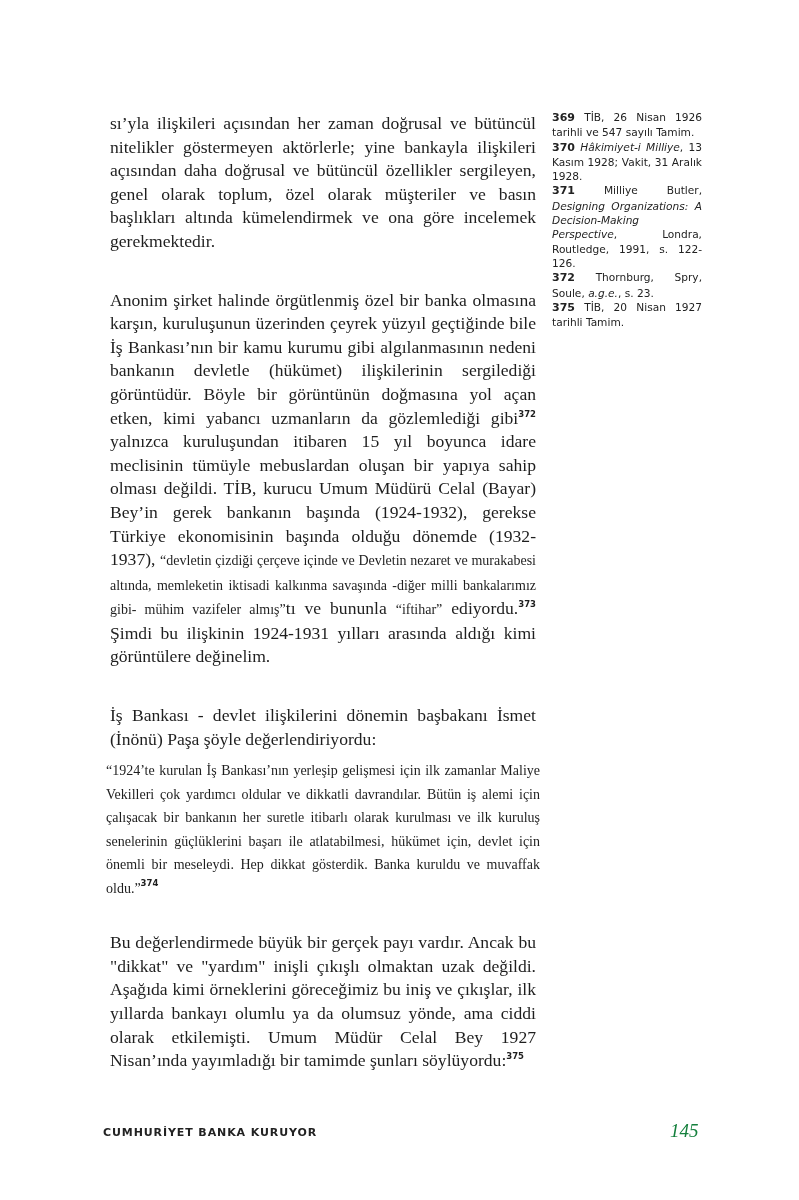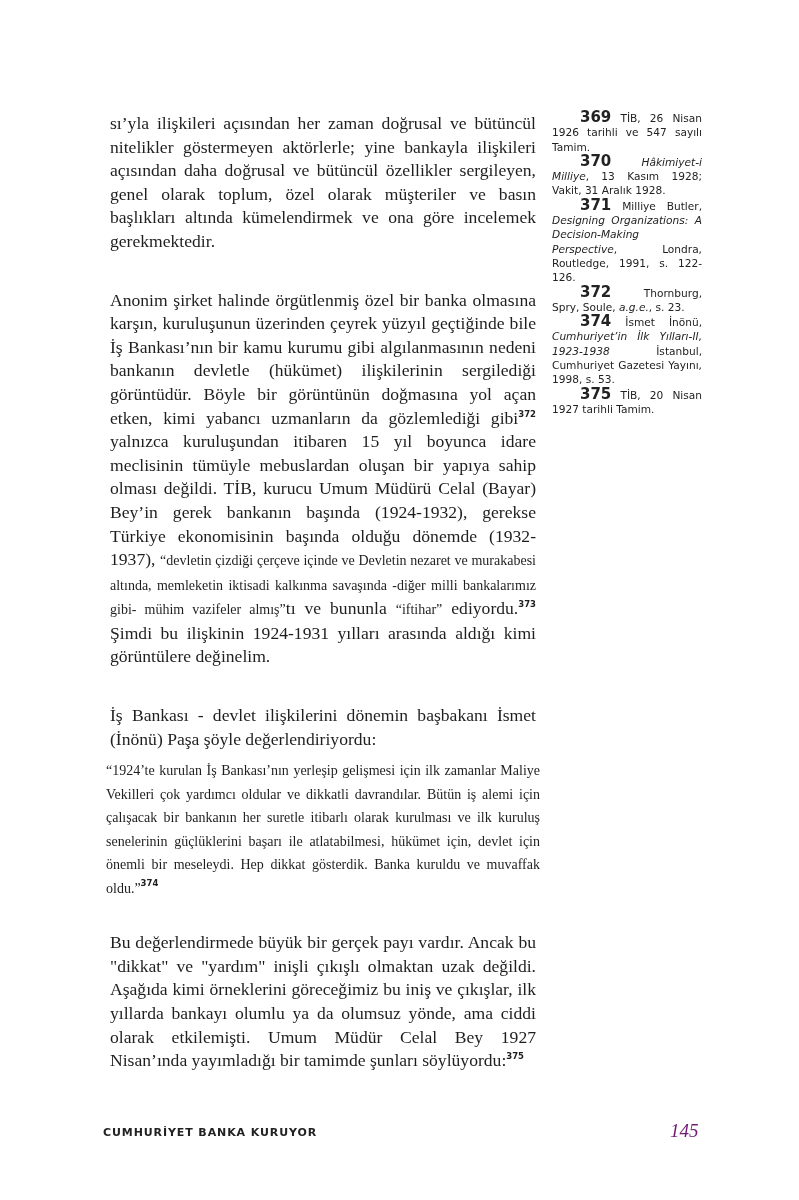--- a/index.html
+++ b/index.html
@@ -5,42 +5,41 @@
   html, body { margin:0; padding:0; background:#ffffff; }
   body { width:799px; height:1200px; position:relative; overflow:hidden; color:#1e1e1e; }
   .main { position:absolute; left:102px; top:104px; width:442px; font-family:"DejaVu Serif","Liberation Serif",serif; }
   .p { font-family:"Liberation Serif",serif; font-size:17.6px; line-height:23.6px; text-align:justify; margin:8px; hyphens:manual; }
   .gap { height:19px; }
   .q { font-family:"Liberation Serif",serif; font-size:14px; line-height:23.5px; text-align:justify; margin:4px; }
   .inlineq { font-size:14px; }
   sup.fn { font-family:"DejaVu Sans","Liberation Sans",sans-serif; font-weight:bold; font-size:8.5px; vertical-align:7px; line-height:0; }
   .side { position:absolute; left:552px; top:110px; width:150px; font-family:"DejaVu Sans","Liberation Sans",sans-serif; font-size:10.6px; line-height:14.3px; color:#222; text-align:justify; }
   .note { margin:0; }
-  .note .num { font-weight:bold; font-size:15px;margin-left:28px; }
+  .note .num { font-weight:bold; font-size:11px; }
   .note i { font-style:italic; }
   .footer-title { position:absolute; left:103px; top:1126px; font-family:"DejaVu Sans","Liberation Sans",sans-serif; font-weight:bold; font-size:11px; letter-spacing:0.9px; color:#222; }
-  .page-num { position:absolute; left:670px; top:1120px; font-family:"Liberation Serif",serif; font-style:italic; font-size:19px; color:#701a75; }
+  .page-num { position:absolute; left:670px; top:1120px; font-family:"Liberation Serif",serif; font-style:italic; font-size:19px; color:#15803d; }
 </style>
 </head>
 <body>
 
 <div class="main">
   <p class="p">sı’yla ilişkileri açısından her zaman doğrusal ve bütüncül nitelikler göstermeyen aktörlerle; yine bankayla ilişkileri açısından daha doğrusal ve bütüncül özellikler sergileyen, genel olarak toplum, özel olarak müşteriler ve basın başlıkları altında kümelendirmek ve ona göre incelemek gerekmektedir.</p>
   <div class="gap"></div>
   <p class="p"><span>Anonim şirket halinde örgütlenmiş özel bir banka olmasına karşın, kuruluşunun üzerinden çeyrek yüzyıl geçtiğinde bile İş Bankası’nın bir kamu kurumu gibi algılanmasının nedeni bankanın devletle (hükümet) ilişkilerinin sergilediği görüntüdür. Böyle bir görüntünün doğmasına yol açan etken, kimi yabancı uzmanların da gözlemlediği gibi</span><sup class="fn">372</sup><span> yalnızca kuruluşundan itibaren 15 yıl boyunca idare meclisinin tümüyle mebuslardan oluşan bir yapıya sahip olması değildi. TİB, kurucu Umum Müdürü Celal (Bayar) Bey’in gerek bankanın başında (1924-1932), gerekse Türkiye ekonomisinin başında olduğu dönemde (1932-1937), </span><span class="inlineq">“devletin çizdiği çerçeve içinde ve Devletin nezaret ve murakabesi altında, memleketin iktisadi kalkınma savaşında -diğer milli bankalarımız gibi- mühim vazifeler almış”</span><span>tı ve bununla </span><span class="inlineq">“iftihar”</span><span> ediyordu.</span><sup class="fn">373</sup><span> Şimdi bu ilişkinin 1924-1931 yılları arasında aldığı kimi görüntülere değinelim.</span></p>
   <div class="gap"></div>
   <p class="p">İş Bankası - devlet ilişkilerini dönemin başbakanı İsmet (İnönü) Paşa şöyle değerlendiriyordu:</p>
   <p class="q"><span>“1924’te kurulan İş Bankası’nın yerleşip gelişmesi için ilk zamanlar Maliye Vekilleri çok yardımcı oldular ve dikkatli davrandılar. Bütün iş alemi için çalışacak bir bankanın her suretle itibarlı olarak kurulması ve ilk kuruluş senelerinin güçlüklerini başarı ile atlatabilmesi, hükümet için, devlet için önemli bir meseleydi. Hep dikkat gösterdik. Banka kuruldu ve muvaffak oldu.”</span><sup class="fn">374</sup></p>
   <div class="gap"></div>
   <p class="p"><span>Bu değerlendirmede büyük bir gerçek payı vardır. Ancak bu "dikkat" ve "yardım" inişli çıkışlı olmaktan uzak değildi. Aşağıda kimi örneklerini göreceğimiz bu iniş ve çıkışlar, ilk yıllarda bankayı olumlu ya da olumsuz yönde, ama ciddi olarak etkilemişti. Umum Müdür Celal Bey 1927 Nisan’ında yayımladığı bir tamimde şunları söylüyordu:</span><sup class="fn">375</sup></p>
 </div>
 
 <div class="side">
   <p class="note"><span class="num">369</span> <span>TİB, 26 Nisan 1926 tarihli ve 547 sayılı Tamim.</span><i></i><span></span></p>
   <p class="note"><span class="num">370</span> <span></span><i>Hâkimiyet-i Milliye</i><span>, 13 Kasım 1928; Vakit, 31 Aralık 1928.</span></p>
   <p class="note"><span class="num">371</span> <span>Milliye Butler, </span><i>Designing Organizations: A Decision-Making Perspective</i><span>, Londra, Routledge, 1991, s. 122-126.</span></p>
   <p class="note"><span class="num">372</span> <span>Thornburg, Spry, Soule, </span><i>a.g.e.</i><span>, s. 23.</span></p>
-  <p class="note"><span class="num">374</span> <span>İsmet İnönü, </span><i>Cumhuriyet’in İlk Yılları-II, 1923-1938</i><span> İstanbul, Cumhuriyet Gazetesi Yayını, 1998, s. 53.</span></p>
   <p class="note"><span class="num">375</span> <span>TİB, 20 Nisan 1927 tarihli Tamim.</span><i></i><span></span></p>
 </div>
 
 <div class="footer-title">CUMHURİYET BANKA KURUYOR</div>
 <div class="page-num">145</div>
 
 </body></html>

